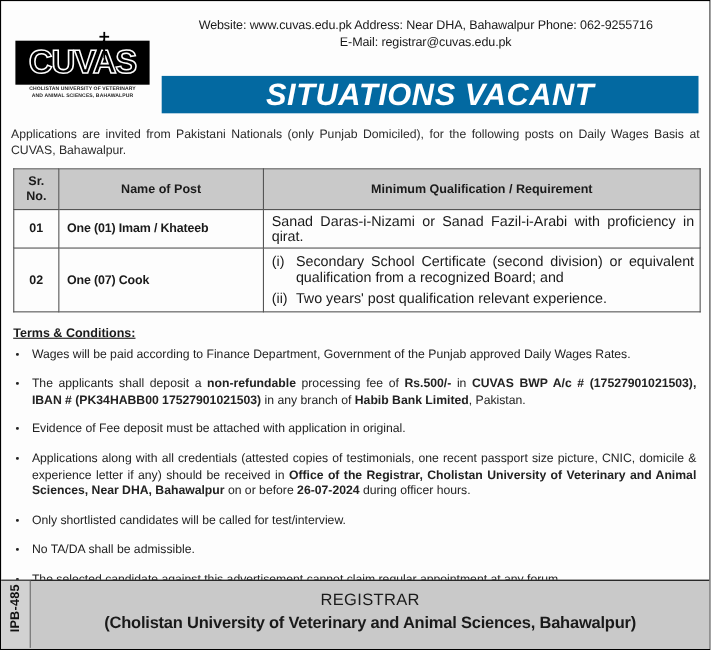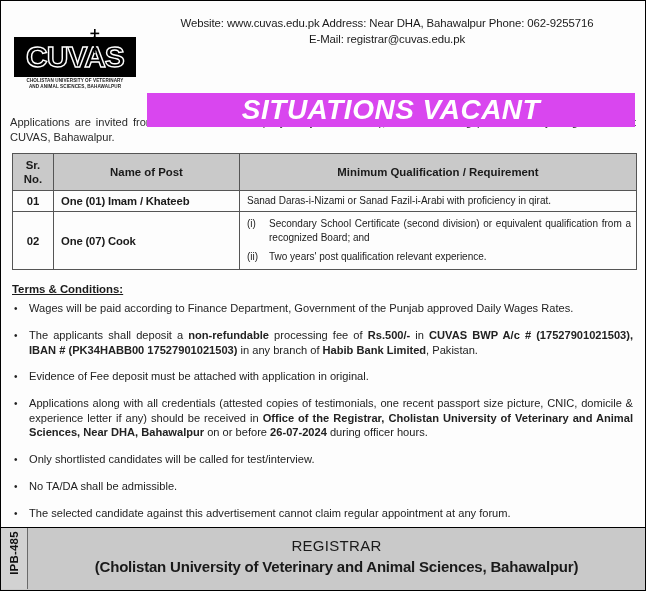--- a/index.html
+++ b/index.html
@@ -91,24 +91,24 @@
   }
   .contact-line {
     font-size: 11.4px;
     line-height: 16px;
     letter-spacing: -0.1px;
     white-space: nowrap;
   }
   .banner {
     position: absolute;
     left: 146px;
-    top: 92px;
+    top: 68px;
     width: 488px;
     height: 34px;
-    background: #d946ef;
+    background: #0369a1;
     color: #ffffff;
     font-size: 28px;
     font-weight: bold;
     font-style: italic;
     letter-spacing: 0.5px;
     text-align: center;
     line-height: 34px;
     white-space: nowrap;
   }
 
@@ -126,21 +126,21 @@
   .posts-table {
     margin: 9px 10px 0 11px;
     width: 624px;
     border-collapse: collapse;
     table-layout: fixed;
   }
   .posts-table th,
   .posts-table td {
     border: 1px solid #555555;
     padding: 3px 5px;
-    font-size: 10px;
+    font-size: 13px;
     vertical-align: middle;
     line-height: 14px;
   }
   .posts-table thead th {
     background: #c9c9c9;
     text-align: center;
     font-weight: bold;
     font-size: 11.4px;
     padding: 4px 5px;
   }

